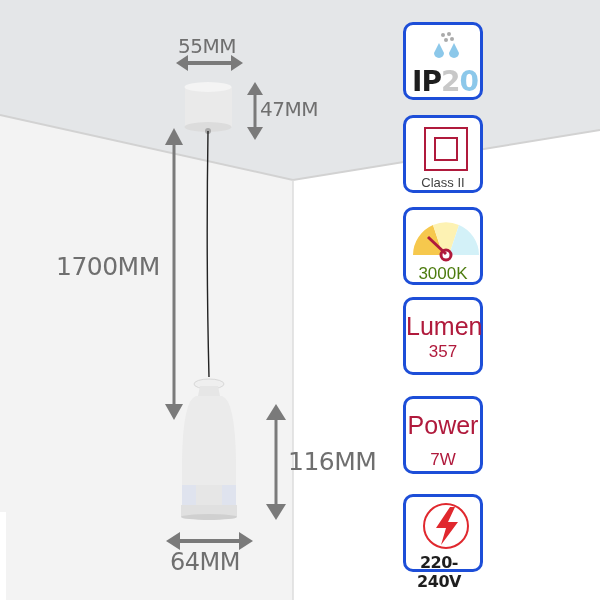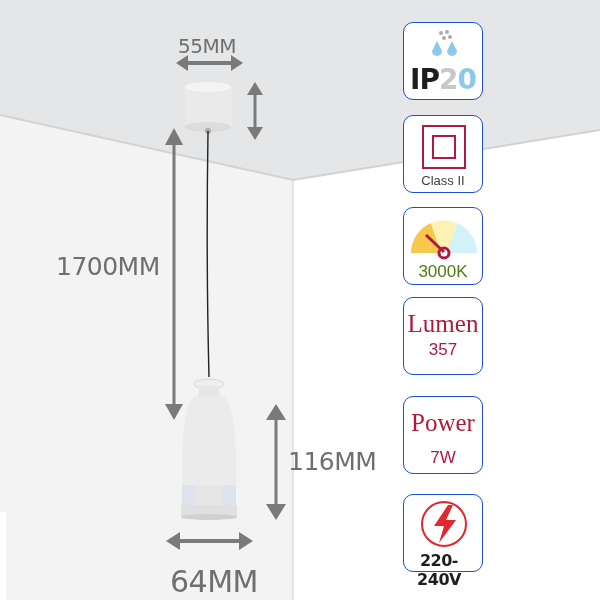--- a/index.html
+++ b/index.html
@@ -1,21 +1,21 @@
 <!DOCTYPE html>
 <html><head>
   <meta charset="utf-8">
   <style>
     html, body { margin:0; padding:0; }
     body { width:600px; height:600px; position:relative; overflow:hidden; background:#f3f3f3; font-family:"DejaVu Sans", sans-serif; }
     .scene { position:absolute; left:0; top:0; width:600px; height:600px; }
     .dim { position:absolute; color:#6f6f6f; font-size:20px; letter-spacing:-0.5px; white-space:nowrap; }
-    .card { position:absolute; left:403px; width:80px; height:78px; background:#fff; border:1px solid #1d4ed8; border-radius:10px; box-sizing:border-box; text-align:center; }
+    .card { position:absolute; left:403px; width:80px; height:78px; background:#fff; border:3px solid #1d4ed8; border-radius:10px; box-sizing:border-box; text-align:center; }
     .red { color:#b01a3c; }
-    .card .big { font-family:Liberation Serif, serif; font-size:25px; line-height:26px; }
+    .card .big { font-family:Liberation Sans, sans-serif; font-size:25px; line-height:26px; }
     .card .small { font-family:Liberation Sans, sans-serif; font-size:17px; line-height:20px; }
   </style>
 </head>
 <body>
 
 <div class="scene">
 
   <svg width="600" height="600" style="position:absolute;left:0;top:0">
     <rect x="0" y="0" width="600" height="600" fill="#f3f3f3"></rect>
     <rect x="293" y="0" width="307" height="600" fill="#ffffff"></rect>
@@ -61,23 +61,24 @@
       <polygon points="276,404 266,420 286,420" stroke="none"></polygon>
       <polygon points="276,520 266,504 286,504" stroke="none"></polygon>
 
       <line x1="175" y1="541" x2="245" y2="541" stroke-width="4"></line>
       <polygon points="166,541 180,532 180,550" stroke="none"></polygon>
       <polygon points="253,541 239,532 239,550" stroke="none"></polygon>
     </g>
   </svg>
 
   <div class="dim" style="left:178px;top:34px">55MM</div>
+  <div class="dim" style="left:260px;top:97px">47MM</div>
   <div class="dim" style="left:56px;top:252px;font-size:25px">1700MM</div>
   <div class="dim" style="left:288px;top:447px;font-size:25px">116MM</div>
-  <div class="dim" style="left:170px;top:564px;font-size:30px">64MM</div>
+  <div class="dim" style="left:170px;top:548px;font-size:24px">64MM</div>
 
   <div class="card" style="top:22px">
     <svg width="80" height="78" style="position:absolute;left:0;top:0">
       <circle cx="37" cy="10" r="2" fill="#aaa"></circle>
         <circle cx="43" cy="9" r="2" fill="#aaa"></circle>
         <circle cx="46" cy="14" r="2" fill="#aaa"></circle>
         <circle cx="40" cy="15" r="2" fill="#aaa"></circle>
       <path d="M33,18 L28,28 A5,5 0 0 0 38,28 Z" fill="#8cc8ea"></path>
       <path d="M48,18 L43,28 A5,5 0 0 0 53,28 Z" fill="#8cc8ea"></path>
     </svg>

